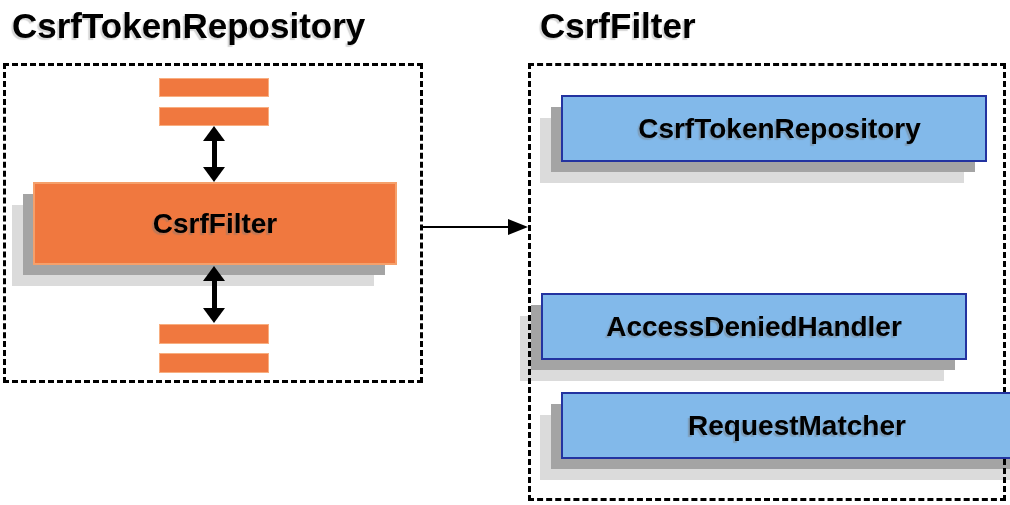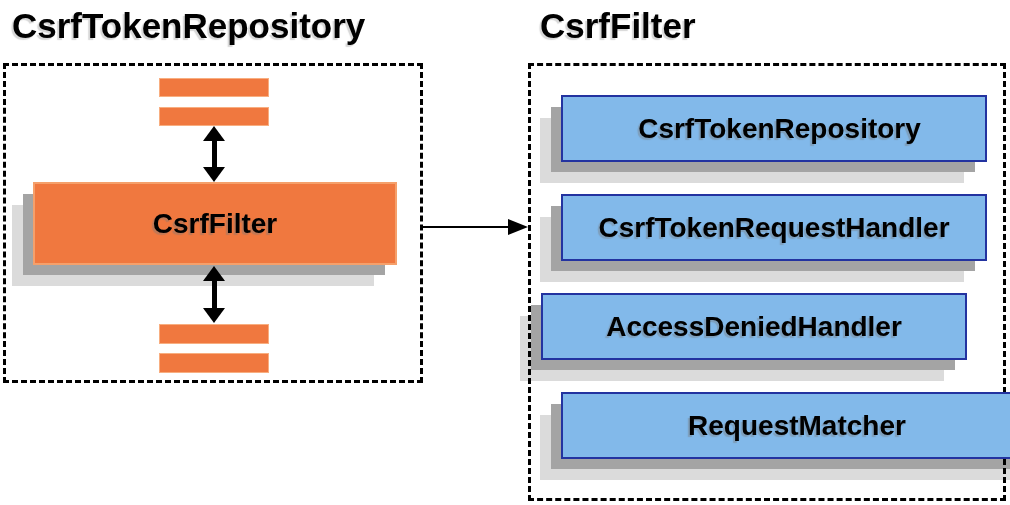--- a/index.html
+++ b/index.html
@@ -156,23 +156,20 @@
     <div class="shaft"></div>
     <div class="head-right"></div>
   </div>
 
   <div class="dashed-box" style="left:528px; top:63px; width:478px; height:438px;"></div>
 
   <div class="stack blue-box" style="left:561px; top:95px; width:426px; height:67px;padding-left:11px;">
     <span class="box-label">CsrfTokenRepository</span>
   </div>
 
-  <div class="stack blue-box" style="left:561px; top:194px; width:426px; height:67px;">
-    <span class="box-label">CsrfTokenRequestHandler</span>
-  </div>
 
   <div class="stack blue-box" style="left:541px; top:293px; width:426px; height:67px;">
     <span class="box-label">AccessDeniedHandler</span>
   </div>
 
   <div class="stack blue-box" style="left:561px; top:392px; width:472px; height:67px;">
     <span class="box-label">RequestMatcher</span>
   </div>
 
 </div>

